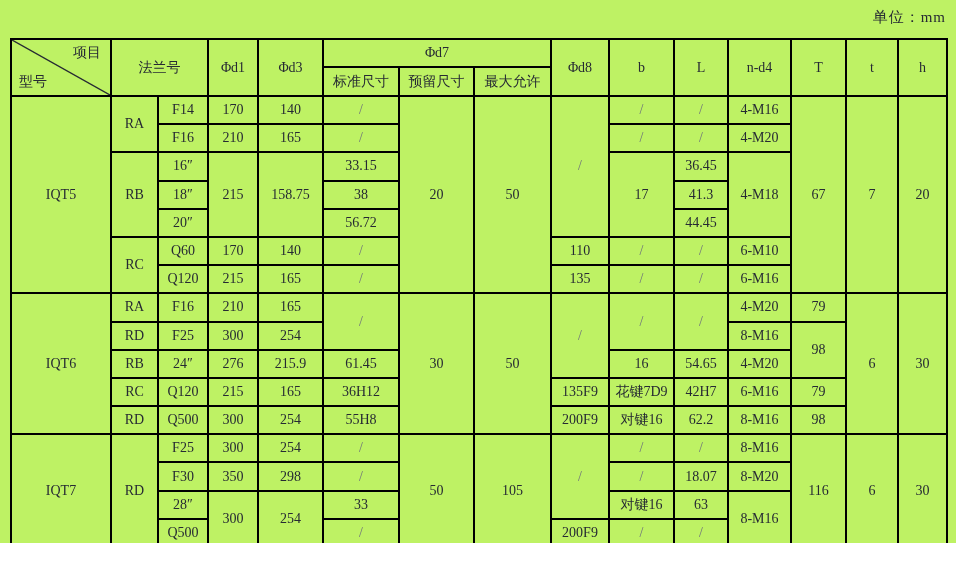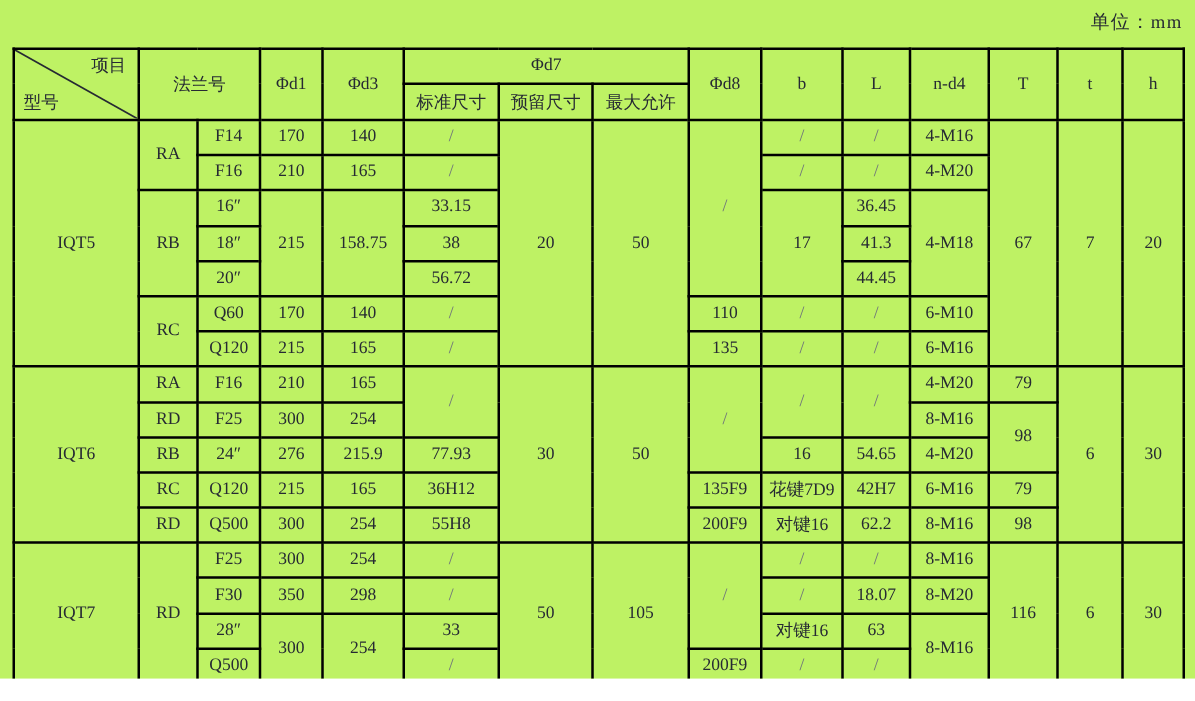--- a/index.html
+++ b/index.html
@@ -196,21 +196,21 @@
           <td>300</td>
           <td>254</td>
           <td>8-M16</td>
           <td rowspan="2">98</td>
         </tr>
         <tr>
           <td>RB</td>
           <td>24″</td>
           <td>276</td>
           <td>215.9</td>
-          <td>77.93</td>
+          <td>61.45</td>
           <td>16</td>
           <td>54.65</td>
           <td>4-M20</td>
         </tr>
         <tr>
           <td>RC</td>
           <td>Q120</td>
           <td>215</td>
           <td>165</td>
           <td>36H12</td>

